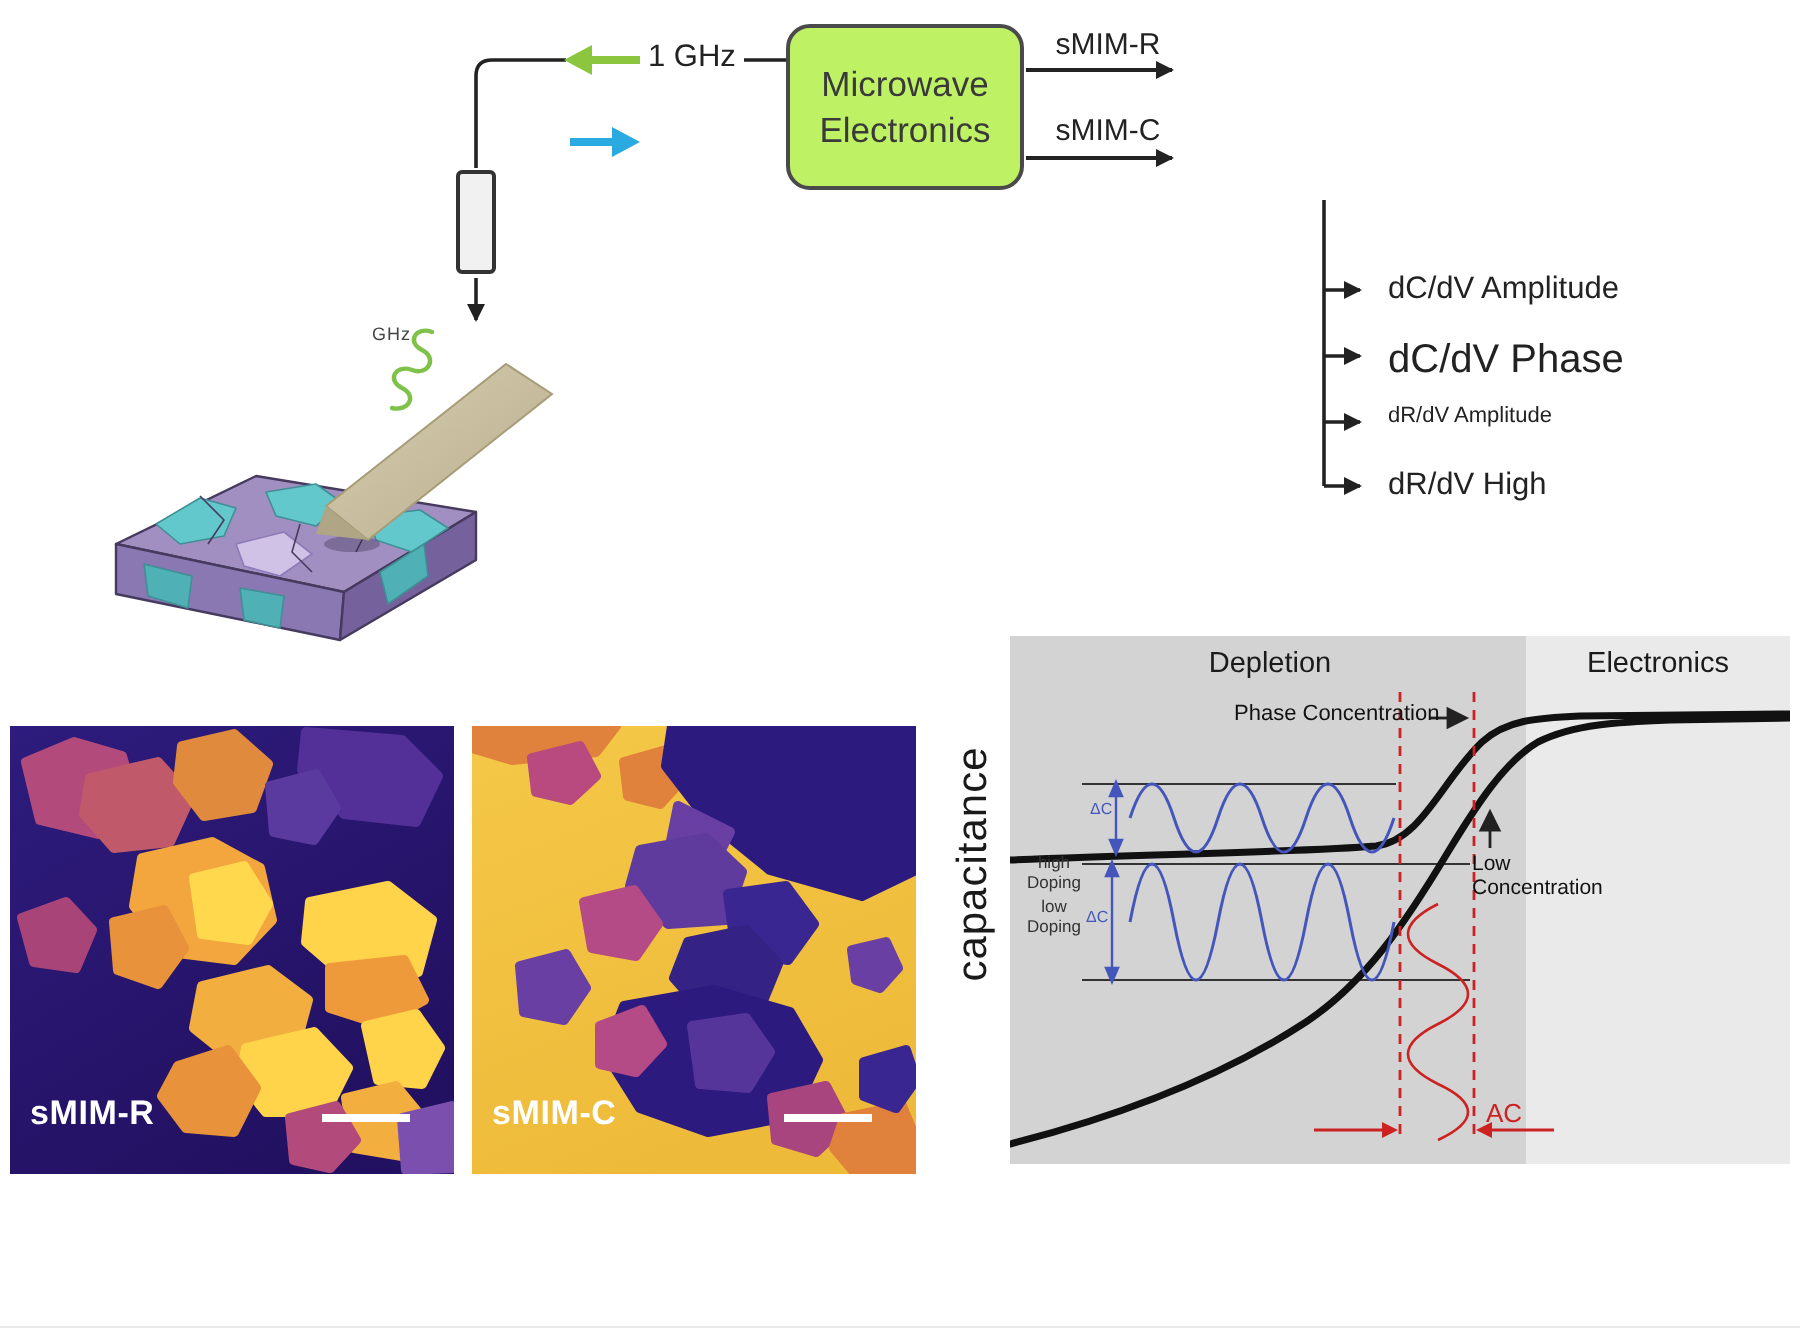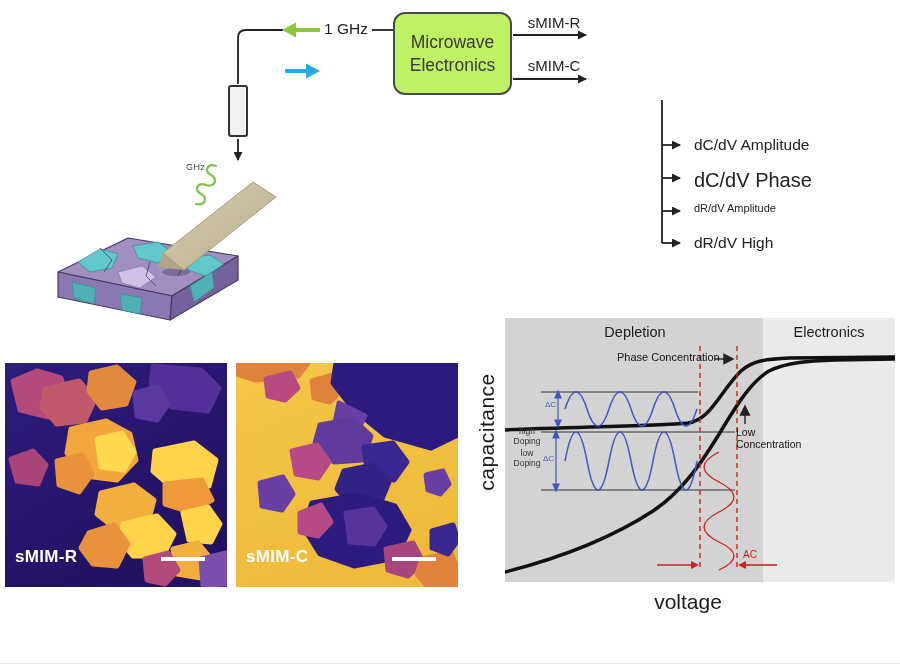--- a/index.html
+++ b/index.html
@@ -253,20 +253,19 @@
 Concentration</div>
 
     <div class="lbl pre center" style="left:4px;top:72px;width:36px;font-size:8.5px;line-height:1.2;color:#333;margin-top:36px;">high
 Doping</div>
     <div class="lbl pre center" style="left:4px;top:130px;width:36px;font-size:8.5px;line-height:1.2;color:#333;">low
 Doping</div>
 
     <div class="lbl" style="left:40px;top:82px;font-size:8px;color:#4455BB;">ΔC</div>
     <div class="lbl" style="left:38px;top:136px;font-size:8px;color:#4455BB;">ΔC</div>
 
-    <div class="lbl" style="left:238px;top:231px;font-size:10px;color:#CC2222;">AC</div>
+    <div class="lbl" style="left:238px;top:231px;font-size:13px;color:#CC2222;">AC</div>
 
     <div class="cv-ylabel">capacitance</div>
-    <div class="cv-xlabel">voltage</div>
   </div>
 
   <div class="bottom-rule"></div>
 </div>
 
 </body></html>

